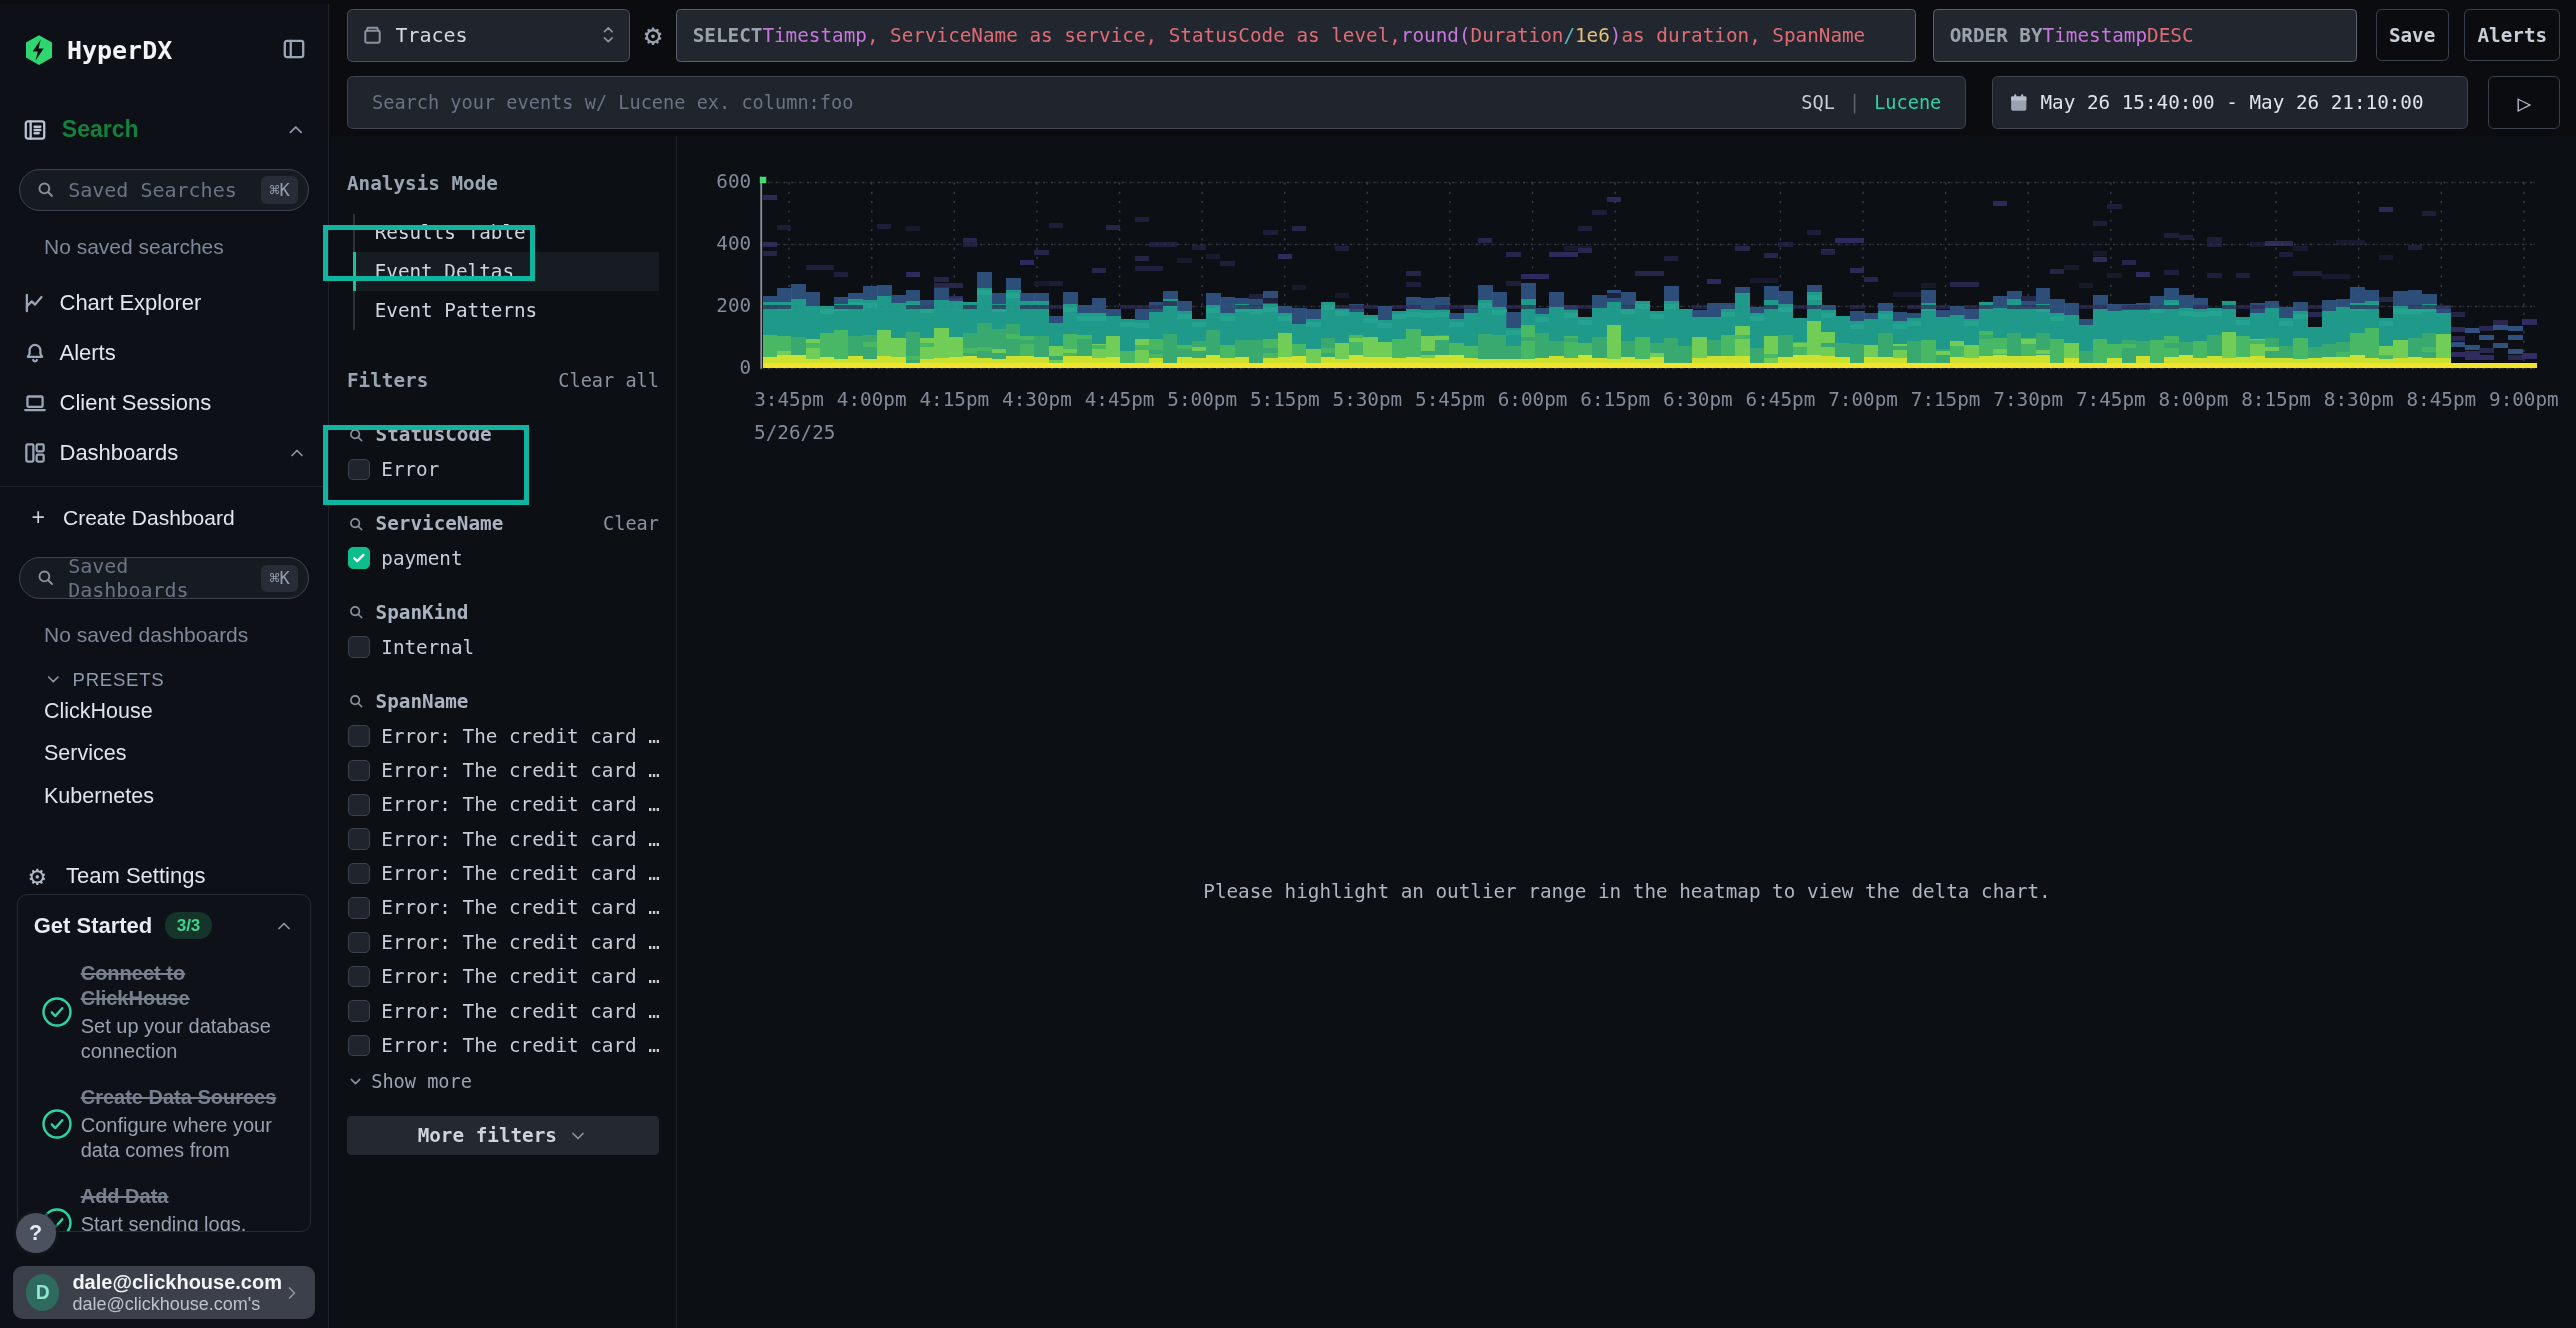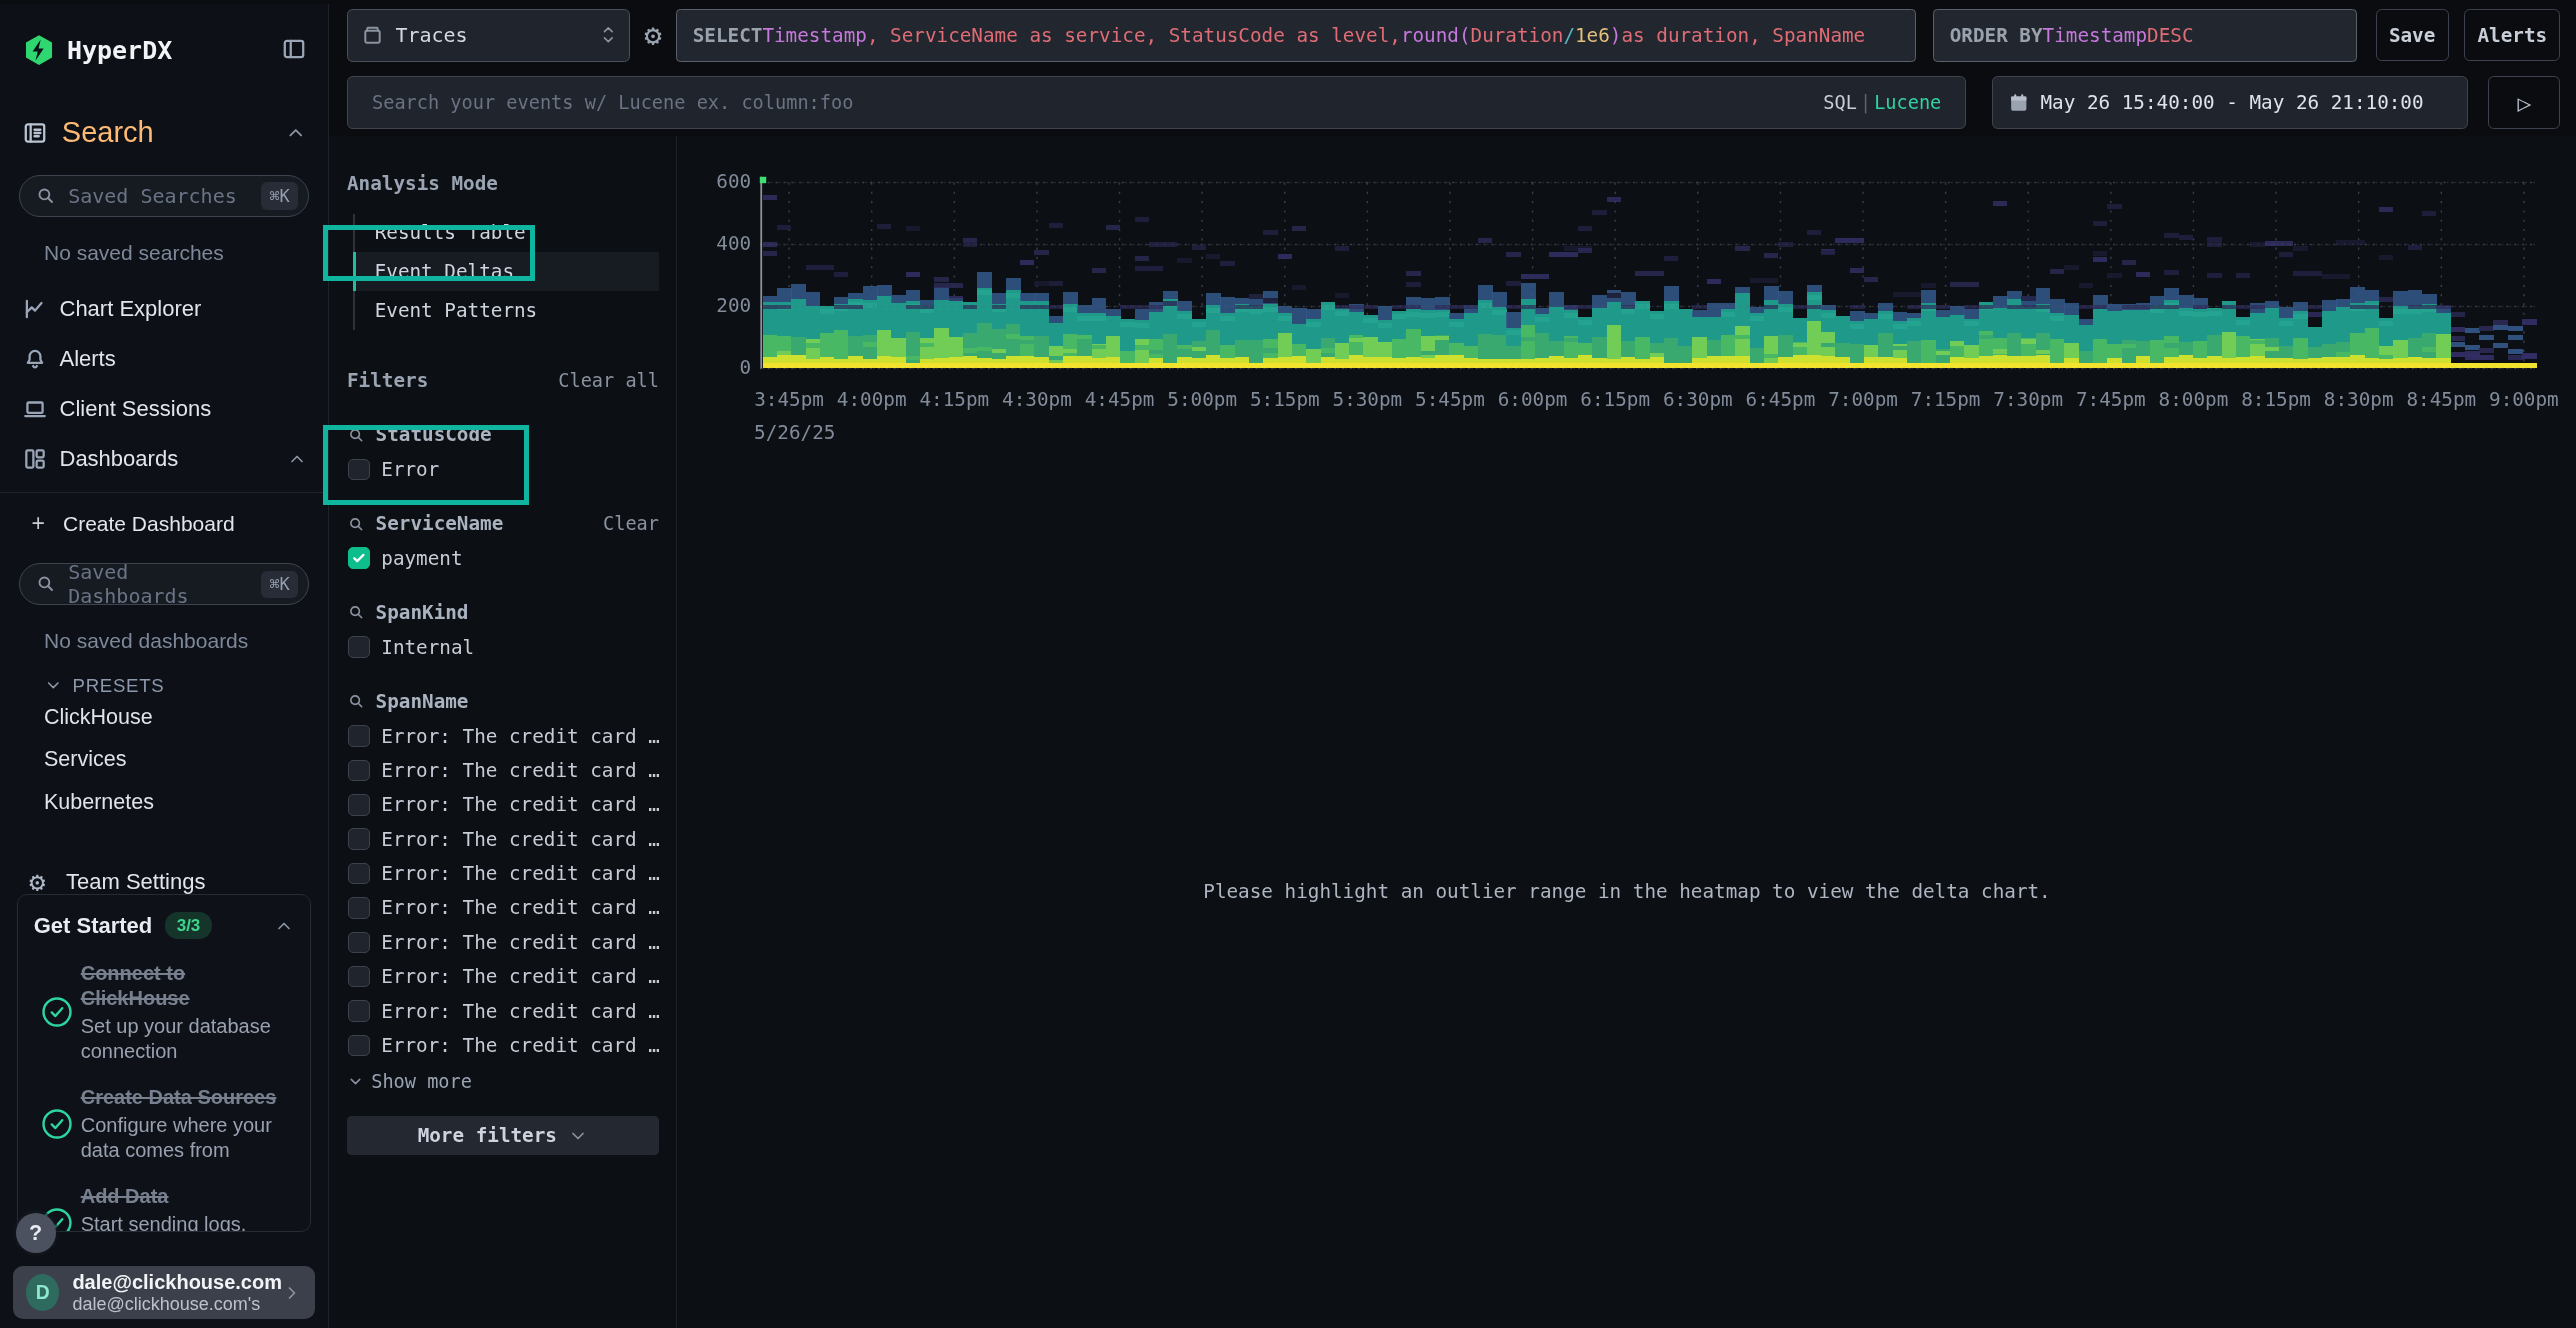--- a/index.html
+++ b/index.html
@@ -8,21 +8,21 @@
   .mono { font-family:"DejaVu Sans Mono", monospace; }
 
   
   .sidebar { position:absolute; left:0; top:4px; width:329px; height:1328px; background:#0d1016; border-right:0.7px solid #1e222a; }
   .logo-row { display:flex; align-items:center; padding:29px 21.5px 0 21.5px; }
   .logo-badge { width:34px; height:34px; flex:0 0 34px; }
   .logo-text { font-family:"DejaVu Sans Mono", monospace; font-weight:700; font-size:25px; color:#f2f4f7; margin-left:11.4px; flex:1; }
   .collapse-btn { color:#8b93a1; cursor:pointer; }
 
   .nav-section { display:flex; align-items:center; padding:0 21.5px; margin-top:49px; }
-  .nav-section .label { color:#fdba74; font-size:29px; font-weight:400; margin-left:14.3px; flex:1; }
+  .nav-section .label { color:#15803d; font-size:23px; font-weight:700; margin-left:14.3px; flex:1; }
   .icon { display:inline-flex; align-items:center; justify-content:center; }
   svg.ic { stroke:#9aa6b8; fill:none; stroke-width:2.1; stroke-linecap:round; stroke-linejoin:round; }
   svg.ic-dim { stroke:#8b93a1; }
 
   .pill-input { display:flex; align-items:center; margin:26px 18.6px 0 18.6px; height:42px; border:0.7px solid #3d4450; border-radius:21.5px; background:#161a21; padding:0 10px 0 15.7px; }
   .pill-input .ph { color:#6b7486; font-size:20px; font-family:"DejaVu Sans Mono", monospace; margin-left:11.4px; flex:1; }
   .kbd { background:#272c36; color:#959eae; font-size:17px; padding:3.6px 8.6px; border-radius:5.7px; font-family:"DejaVu Sans Mono", monospace; }
   .muted-line { color:#7e889a; font-size:21px; padding:24px 0 0 44px; }
 
   .nav-list { margin-top:18.6px; }
@@ -70,21 +70,21 @@
   .tk-red { color:#e06c75; }
   .tk-cyan { color:#56b6c2; }
   .tk-yellow { color:#e5c07b; }
   .btn { height:52px; border:0.7px solid #3c424d; border-radius:5.7px; background:transparent; color:#c9cfd8; font-family:"DejaVu Sans Mono", monospace; font-size:19.3px; font-weight:600; display:flex; align-items:center; justify-content:center; cursor:pointer; }
   .save-btn { width:73px; margin-left:18.6px; }
   .alerts-btn { width:96px; margin-left:15.7px; }
 
   .row2 { position:absolute; left:18px; right:15.7px; top:76px; height:53px; display:flex; align-items:center; }
   .search-box { flex:1; height:53px; background:#20242c; border:0.7px solid #3f444e; border-radius:5.7px; display:flex; align-items:center; padding:0 24px; }
   .search-box .ph { color:#6a7383; font-family:"DejaVu Sans Mono", monospace; font-size:18.6px; flex:1; }
-  .lang-toggle { font-family:"DejaVu Sans Mono", monospace; font-size:18.6px; display:flex; gap:3px; }
+  .lang-toggle { font-family:"DejaVu Sans Mono", monospace; font-size:18.6px; display:flex; gap:14px; }
   .lang-sql { color:#c9cfd8; cursor:pointer; }
   .lang-sep { color:#5a626e; }
   .lang-lucene { color:#2fd3a2; cursor:pointer; }
   .date-box { width:476px; height:53px; margin-left:26px; background:#20242c; border:0.7px solid #3f444e; border-radius:5.7px; display:flex; align-items:center; padding:0 14.3px; cursor:pointer; }
   .date-box .dtext { font-family:"DejaVu Sans Mono", monospace; font-size:19.3px; color:#dfe3ea; margin-left:11.4px; }
   .play-btn { width:72px; margin-left:20px; height:53px; }
 
   
   .filter-panel { position:absolute; left:329px; top:136px; width:348px; bottom:0; background:#0c0f14; border-right:0.7px solid #1e222a; padding:36px 17px 0 18px; font-family:"DejaVu Sans Mono", monospace; }
   .fp-title { color:#9aa4b2; font-size:19.3px; font-weight:700; }

